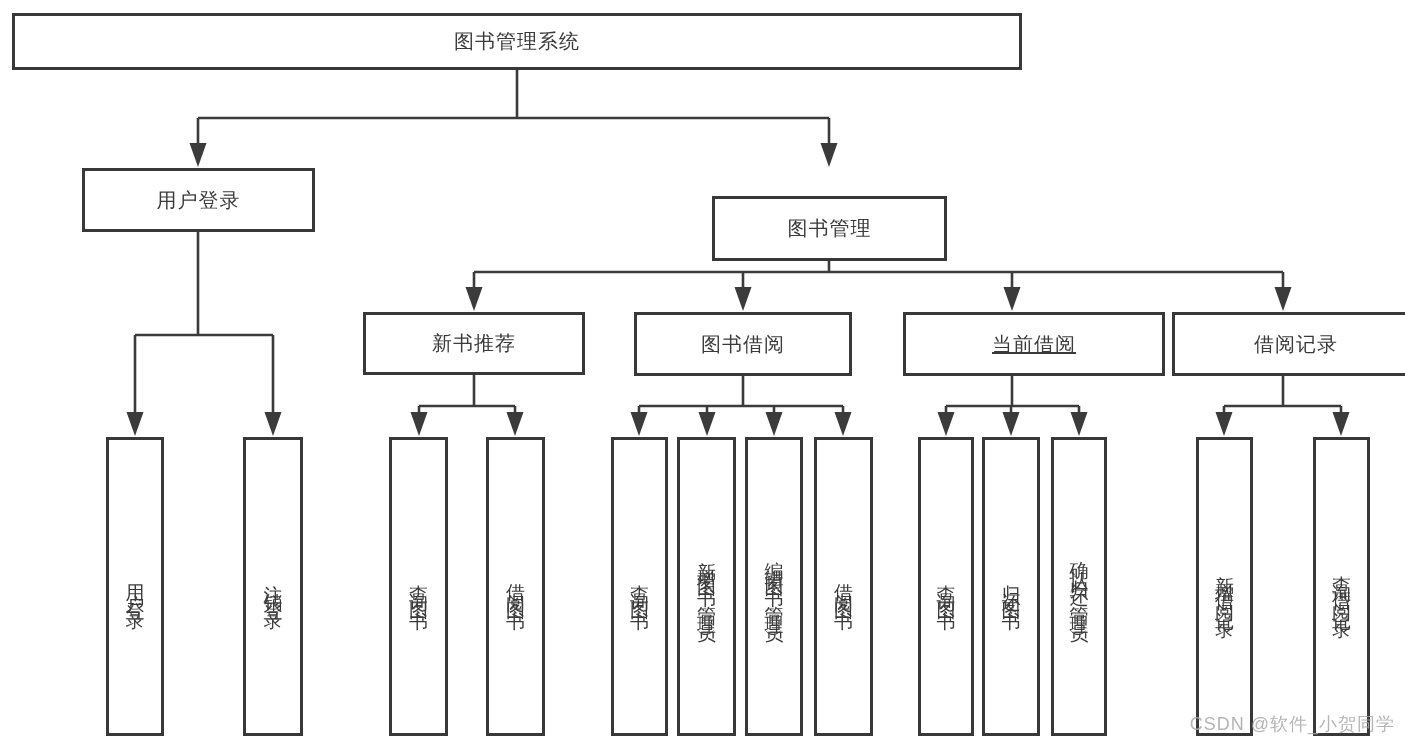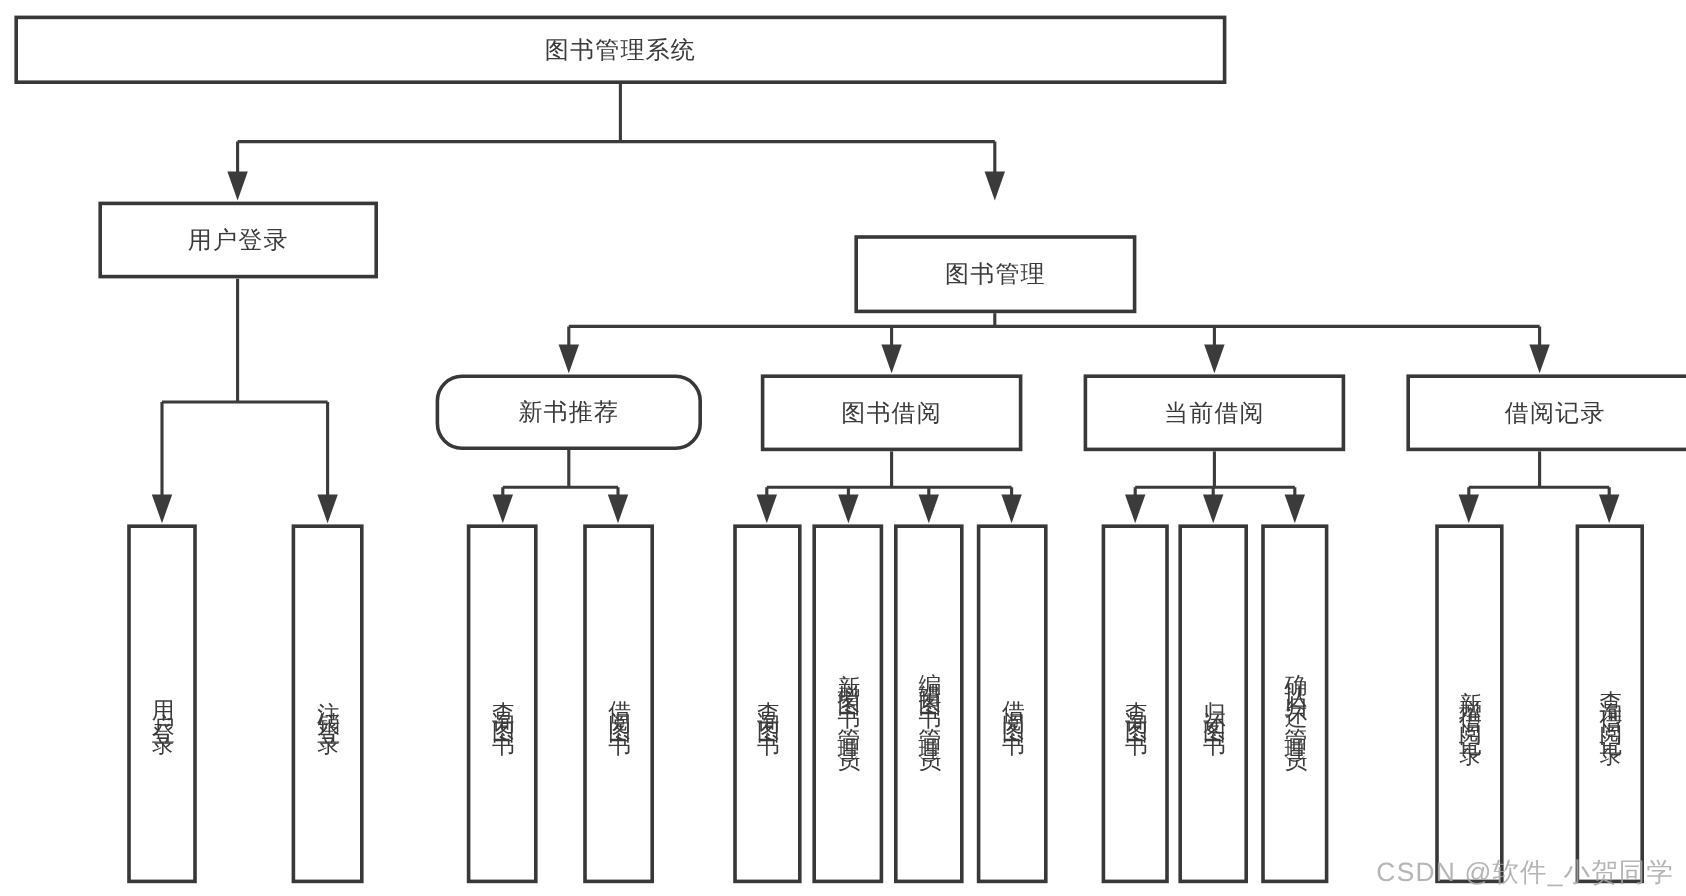--- a/index.html
+++ b/index.html
@@ -8,38 +8,38 @@
   #connectors{position:absolute;left:0;top:0;z-index:0;}
   .box{position:absolute;box-sizing:border-box;border:3px solid #383838;background:#ffffff;
        color:#3a3a3a;z-index:1;display:flex;align-items:center;justify-content:center;}
   .box-h{font-size:20px;letter-spacing:1px;}
   .box-v{font-size:19px;}
   .box-v .vtext{writing-mode:vertical-rl;letter-spacing:9px;line-height:1.15;}
   
   #n-root        {left:12px;  top:13px;  width:1010px;height:57px;}
   #n-user-login  {left:82px;  top:168px; width:233px; height:64px;}
   #n-book-mgmt   {left:712px; top:168px; width:235px; height:65px;margin-top:28px;}
-  #n-new-book    {left:363px; top:312px; width:222px; height:63px;border-radius:22px;}
+  #n-new-book    {left:363px; top:312px; width:222px; height:63px;}
   #n-borrow      {left:634px; top:312px; width:218px; height:64px;text-align:center;}
-  #n-current     {left:903px; top:312px; width:218px; height:64px;}
+  #n-current     {left:903px; top:312px; width:262px; height:64px;text-decoration:underline;}
   #n-records     {left:1172px;top:312px; width:248px; height:64px;}
   #l-user-login  {left:106px; top:437px; width:58px;  height:299px;}
   #l-logout      {left:243px; top:437px; width:60px;  height:299px;}
   #l-nb-query    {left:389px; top:437px; width:59px;  height:299px;}
   #l-nb-borrow   {left:486px; top:437px; width:59px;  height:299px;}
   #l-bb-query    {left:611px; top:437px; width:57px;  height:299px;}
   #l-bb-add      {left:677px; top:437px; width:59px;  height:299px;}
   #l-bb-edit     {left:745px; top:437px; width:58px;  height:299px;}
   #l-bb-borrow   {left:814px; top:437px; width:59px;  height:299px;}
   #l-cb-query    {left:918px; top:437px; width:56px;  height:299px;}
   #l-cb-return   {left:982px; top:437px; width:58px;  height:299px;}
   #l-cb-confirm  {left:1051px;top:437px; width:56px;  height:299px;}
   #l-br-add      {left:1196px;top:437px; width:57px;  height:299px;}
   #l-br-query    {left:1313px;top:437px; width:57px;  height:299px;}
-  #watermark{position:absolute;right:10px;top:712px;z-index:3;font-size:22px;
+  #watermark{position:absolute;right:10px;top:712px;z-index:3;font-size:18px;
              color:rgba(168,168,168,0.85);letter-spacing:1px;white-space:nowrap;}
 </style>
 </head>
 <body>
 
 <div id="stage">
 
   <svg id="connectors" width="1405" height="747" viewBox="0 0 1405 747" aria-hidden="true">
     <g stroke="#3b3b3b" stroke-width="2.6" fill="none">
 

